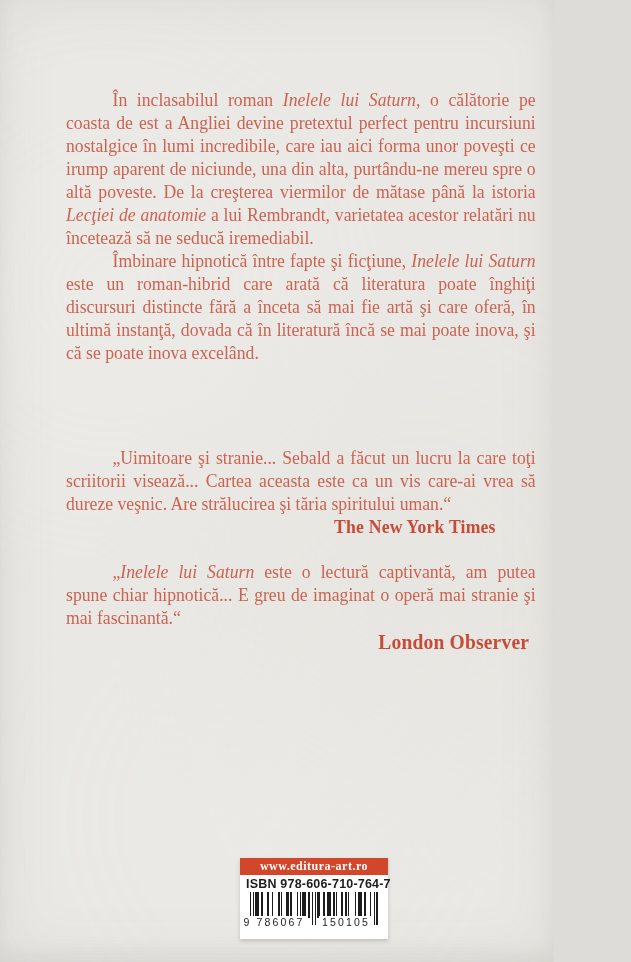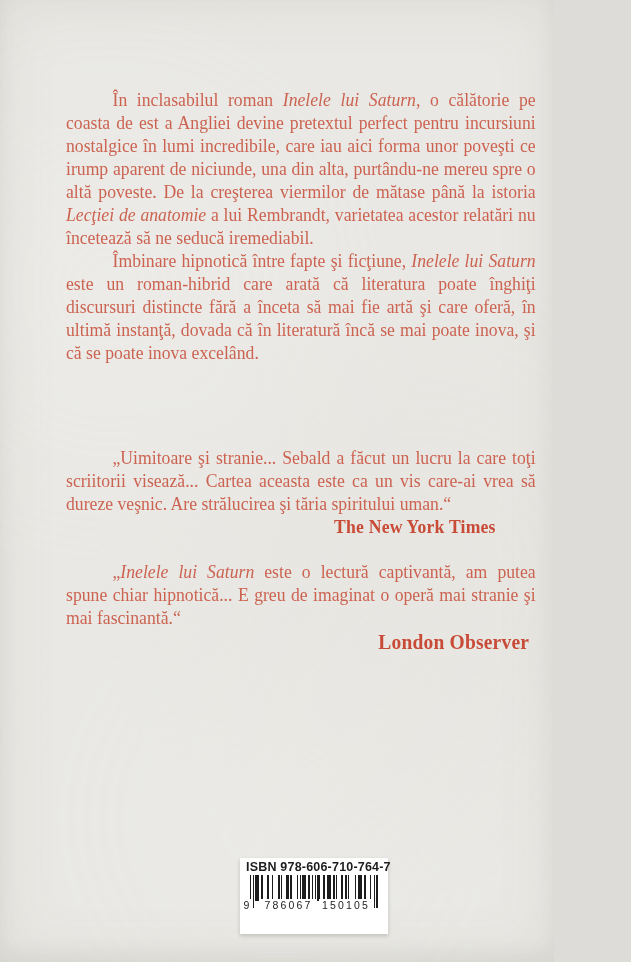--- a/index.html
+++ b/index.html
@@ -41,38 +41,38 @@
   
   .pub-block{
     position:absolute;left:240px;top:858px;width:148px;
     box-shadow:0 2px 4px rgba(60,55,50,.22);
   }
   .pub-band{
     background:var(--band,#d2472b);color:#fff;height:17px;line-height:17px;
     text-align:center;font-size:12px;font-weight:bold;letter-spacing:.5px;
     font-family:"Liberation Serif","DejaVu Serif",serif;
   }
-  .pub-white{background:#fff;padding:2px 6px 20px;height:54px;position:relative;}
+  .pub-white{background:#fff;padding:2px 6px 8px;height:54px;position:relative;}
   .isbn-label{
     font-family:"Liberation Sans","DejaVu Sans",sans-serif;
     font-weight:bold;font-size:12.5px;color:var(--ink,#1d1d1d);
     text-align:center;letter-spacing:.2px;line-height:14px;white-space:nowrap;
   }
   .barcode{position:relative;height:38px;margin-top:1px;}
   .bars{position:absolute;left:4px;top:0;display:flex;}
   .mod{width:1.35px;height:26px;}
   .mod.black{background:var(--ink,#1d1d1d);}
   .mod.tall{height:33px;}
   .bc-digits{
     position:absolute;top:24px;height:12px;line-height:12px;background:#fff;
     font-family:"Liberation Sans","DejaVu Sans",sans-serif;font-size:10.5px;
     color:var(--ink,#1d1d1d);text-align:center;letter-spacing:2.2px;overflow:hidden;
   }
   .bc-first{left:-5px;width:11px;letter-spacing:0;}
-  .bc-left{left:15px;width:55px;}
+  .bc-left{left:7px;width:55px;}
   .bc-right{left:72.5px;width:55px;}
 </style>
 </head>
 <body>
 
 <div class="cover" style="--bg: #e9e8e4; --body: #cc6351; --accent: #c84b37; --band: #d2472b; --ink: #1d1d1d;">
 
   <div class="text-column">
     <div>
       <p class="para"><span>În inclasabilul roman </span><em>Inelele lui Saturn</em><span>, o călătorie pe coasta de est a Angliei devine pretextul perfect pentru incursiuni nostalgice în lumi incredibile, care iau aici forma unor poveşti ce irump aparent de niciunde, una din alta, purtându-ne mereu spre o altă poveste. De la creşterea vier­milor de mătase până la istoria </span><em>Lecţiei de anatomie</em><span> a lui Rem­brandt, varietatea acestor relatări nu încetează să ne seducă iremediabil.</span></p>
@@ -85,20 +85,21 @@
         <div class="review-source src-nyt">The New York Times</div>
       </div>
       <div class="review">
         <p class="review-quote"><span>„</span><em>Inelele lui Saturn</em><span> este o lectură captivantă, am putea spune chiar hipnotică... E greu de imaginat o operă mai stranie şi mai fascinantă.“</span></p>
         <div class="review-source src-lo">London Observer</div>
       </div>
     </div>
   </div>
 
   <div class="pub-block">
+    <div class="pub-band">www.editura-art.ro</div>
     <div class="pub-white">
       <div class="isbn-label">ISBN 978-606-710-764-7</div>
       <div class="barcode">
         <div class="bars" id="bars">
             <div class="mod black tall"></div>
             <div class="mod tall"></div>
             <div class="mod black tall"></div>
             <div class="mod"></div>
             <div class="mod black"></div>
             <div class="mod black"></div>

